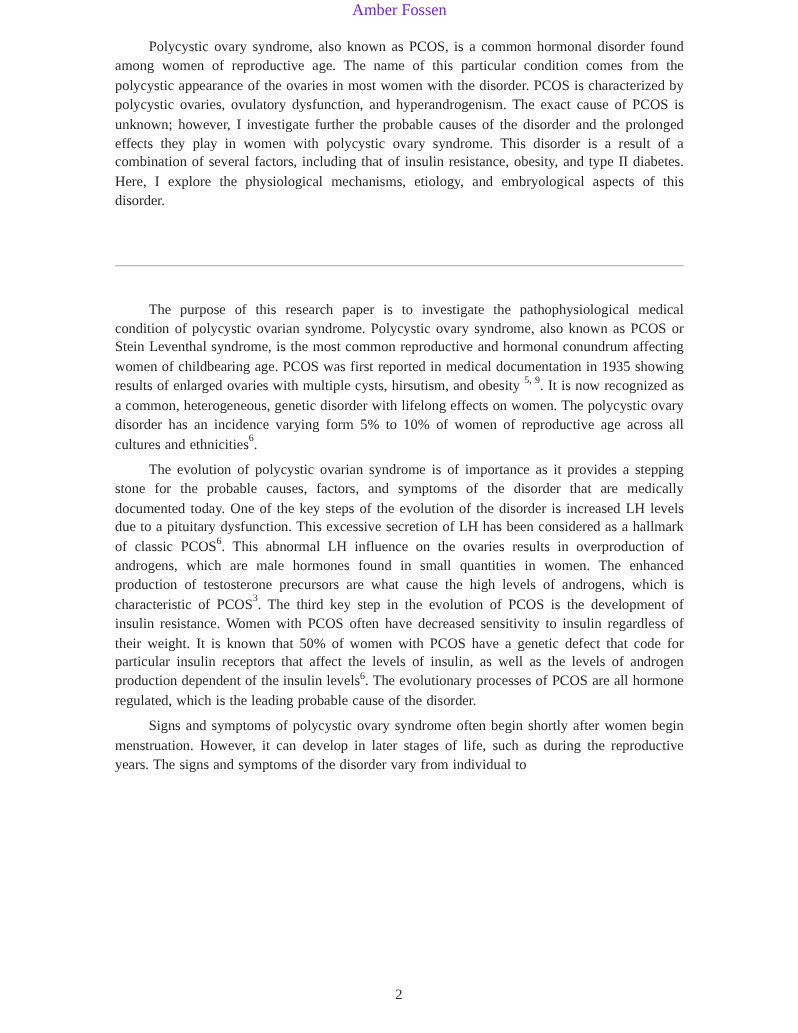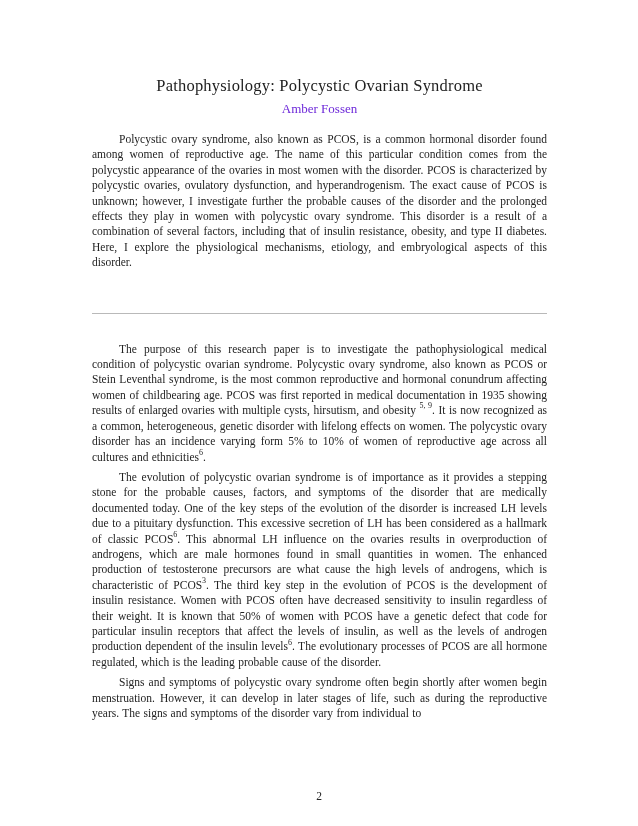--- a/index.html
+++ b/index.html
@@ -65,21 +65,20 @@
     text-align: center;
     font-size: 11.5px;
     color: #232323;
   }
 </style>
 </head>
 <body>
 
 <div class="page">
   <div class="content">
-    <h1 class="title">Pathophysiology: Polycystic Ovarian Syndrome</h1>
     <div class="author">Amber Fossen</div>
     <p class="para">Polycystic ovary syndrome, also known as PCOS, is a common hormonal disorder found among women of reproductive age. The name of this particular condition comes from the polycystic appearance of the ovaries in most women with the disorder. PCOS is characterized by polycystic ovaries, ovulatory dysfunction, and hyperandrogenism. The exact cause of PCOS is unknown; however, I investigate further the probable causes of the disorder and the prolonged effects they play in women with polycystic ovary syndrome. This disorder is a result of a combination of several factors, including that of insulin resistance, obesity, and type II diabetes. Here, I explore the physiological mechanisms, etiology, and embryological aspects of this disorder.</p>
     <hr class="divider">
     <div>
         <p class="para body-para"><span>The purpose of this research paper is to investigate the pathophysiological medical condition of polycystic ovarian syndrome. Polycystic ovary syndrome, also known as PCOS or Stein Leventhal syndrome, is the most common reproductive and hormonal conundrum affecting women of childbearing age.  PCOS was first reported in medical documentation in 1935 showing results of enlarged ovaries with multiple cysts, hirsutism, and obesity </span><sup>5, 9</sup><span>. It is now recognized as a common, heterogeneous, genetic disorder with lifelong effects on women. The polycystic ovary disorder has an incidence varying form 5% to 10% of women of reproductive age across all cultures and ethnicities</span><sup>6</sup><span>.</span></p>
         <p class="para body-para"><span>The evolution of polycystic ovarian syndrome is of importance as it provides a stepping stone for the probable causes, factors, and symptoms of the disorder that are medically documented today. One of the key steps of the evolution of the disorder is increased LH levels due to a pituitary dysfunction. This excessive secretion of LH has been considered as a hallmark of classic PCOS</span><sup>6</sup><span>. This abnormal LH influence on the ovaries results in overproduction of androgens, which are male hormones found in small quantities in women. The enhanced production of testosterone precursors are what cause the high levels of androgens, which is characteristic of PCOS</span><sup>3</sup><span>. The third key step in the evolution of PCOS is the development of insulin resistance. Women with PCOS often have decreased sensitivity to insulin regardless of their weight. It is known that 50% of women with PCOS have a genetic defect that code for particular insulin receptors that affect the levels of insulin, as well as the levels of androgen production dependent of the insulin levels</span><sup>6</sup><span>. The evolutionary processes of PCOS are all hormone regulated, which is the leading probable cause of the disorder.</span></p>
         <p class="para body-para"><span>Signs and symptoms of polycystic ovary syndrome often begin shortly after women begin menstruation. However, it can develop in later stages of life, such as during the reproductive years. The signs and symptoms of the disorder vary from individual to</span></p>
       </div>
   </div>
   <div class="page-number">2</div>

